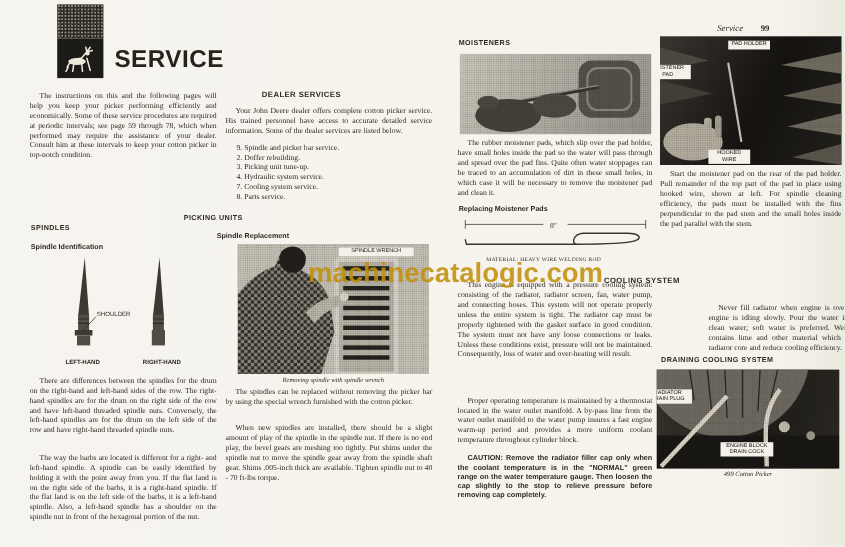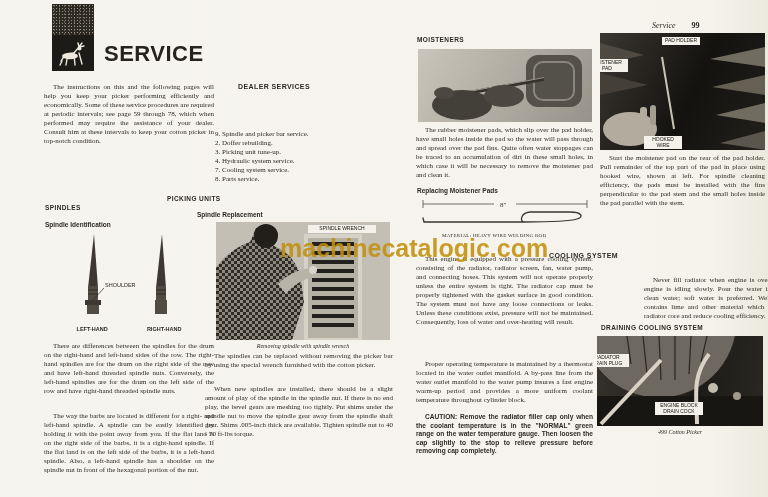--- a/index.html
+++ b/index.html
@@ -1,20 +1,20 @@
 <!DOCTYPE html>
 <html><head>
 <meta charset="utf-8">
 <style>
   html,body{margin:0;padding:0;}
   .page{position:relative;width:768px;height:497px;background:linear-gradient(90deg,#f6f4ee 0%,#f5f3ec 92%,#eceade 100%);
         font-family:"Liberation Serif",serif;color:#2d2a24;overflow:hidden;}
   .abs{position:absolute;}
   .col{position:absolute;top:0;height:497px;}
-  #col1{left:27px;width:170px;margin-left:17px;}
+  #col1{left:27px;width:170px;}
   #col2{left:205px;width:188px;}
   #col3{left:416px;width:177px;}
   #col4{left:600px;width:165px;}
   .para{font-size:7px;line-height:9px;text-align:justify;text-indent:9px;}
   .hcaps{font-family:"Liberation Sans",sans-serif;font-weight:bold;font-size:6.5px;letter-spacing:.4px;}
   .hsub{font-family:"Liberation Sans",sans-serif;font-weight:bold;font-size:6.5px;}
   .list-item{font-size:7px;line-height:9px;padding-left:10px;}
   .caption{font-style:italic;font-size:6px;text-align:center;line-height:7px;}
   .photo{position:absolute;overflow:hidden;background:linear-gradient(135deg,#b6b2a7,#8e8a7f);}
   .photo::after{content:"";position:absolute;inset:0;
@@ -96,20 +96,21 @@
         <span>RIGHT-HAND</span>
       </div>
     </div>
 
     <div class="abs para" style="left:0;top:342px;width:170px;">There are differences between the spindles for the drum on the right-hand and left-hand sides of the row. The right-hand spindles are for the drum on the right side of the row and have left-hand threaded spindle nuts. Conversely, the left-hand spindles are for the drum on the left side of the row and have right-hand threaded spindle nuts.</div>
     <div class="abs para" style="left:0;top:412px;width:170px;">The way the barbs are located is different for a right- and left-hand spindle. A spindle can be easily identified by holding it with the point away from you. If the flat land is on the right side of the barbs, it is a right-hand spindle. If the flat land is on the left side of the barbs, it is a left-hand spindle. Also, a left-hand spindle has a shoulder on the spindle nut in front of the hexagonal portion of the nut.</div>
   </div>
 
   <div class="col" id="col2">
     <div class="abs hcaps" style="left:33px;top:83px;font-size:7px;">DEALER SERVICES</div>
+    <div class="abs para" style="left:0;top:97px;width:188px;">Your John Deere dealer offers complete cotton picker service. His trained personnel have access to accurate detailed service information. Some of the dealer services are listed below.</div>
 
     <div class="abs" style="left:0;top:130px;width:188px;">
       <div class="list-item">9. Spindle and picker bar service.</div>
       <div class="list-item">2. Doffer rebuilding.</div>
       <div class="list-item">3. Picking unit tune-up.</div>
       <div class="list-item">4. Hydraulic system service.</div>
       <div class="list-item">7. Cooling system service.</div>
       <div class="list-item">8. Parts service.</div>
     </div>
 

